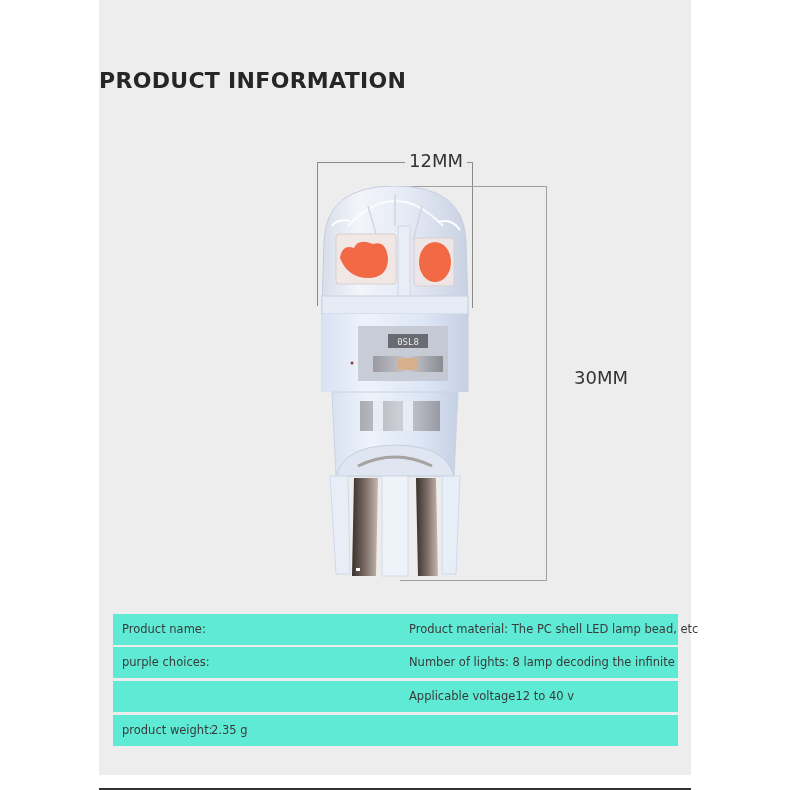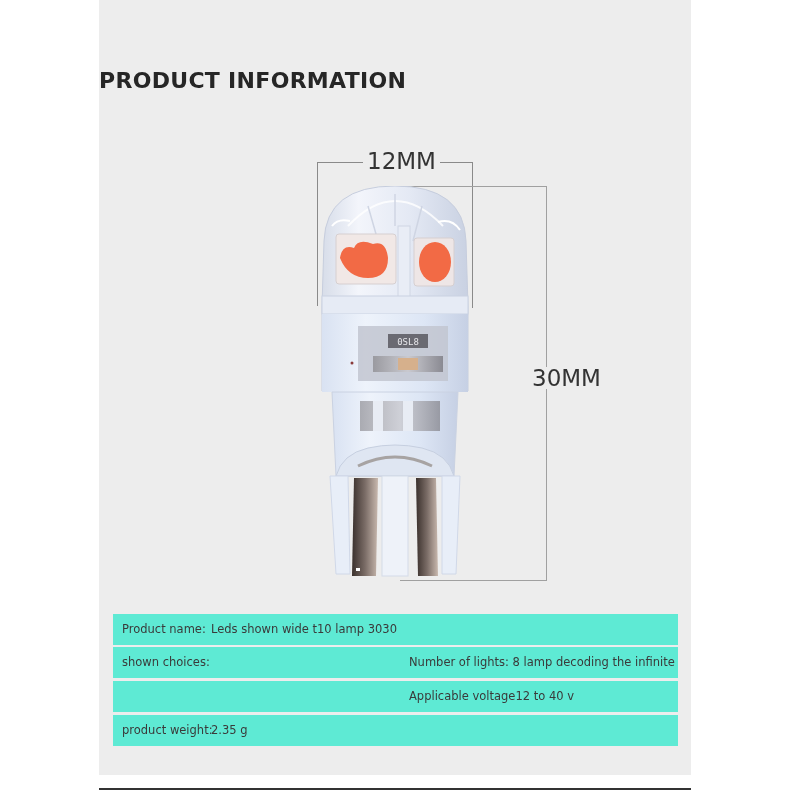--- a/index.html
+++ b/index.html
@@ -16,22 +16,22 @@
     }
     .title {
       position: absolute; left: 99px; top: 68px; width: 592px; 
       font-family: "DejaVu Sans", sans-serif; font-weight: bold; font-size: 22px;
       letter-spacing: 0.3px; color: #262626;
     }
 
     
     .dim { position: absolute; background: #8a8a8a; }
     .dim-label {
-      position: absolute; font-family: "DejaVu Sans", sans-serif; font-size: 23px;
-      color: #333333; background: #ededed; line-height: 22px; padding: 0 4px;
+      position: absolute; font-family: "DejaVu Sans", sans-serif; font-size: 18px;
+      color: #333333; background: #ededed; line-height: 22px; padding: 0 4px; margin-left: 42px;
     }
 
     
     .bulb { position: absolute; left: 318px; top: 186px; width: 154px; height: 395px; text-align: center; }
     .bulb svg { width: 100%; height: 100%; display: block; }
 
     
     .spec-row {
       position: absolute; left: 113px; width: 565px; height: 31px;
       background: #5eead4; font-family: "DejaVu Sans", sans-serif; font-size: 11.5px;
@@ -127,24 +127,24 @@
 
     <path d="M36 292 L60 292 L58 390 L34 390 Z" fill="url(#metal)"></path>
     <path d="M98 292 L118 292 L120 390 L100 390 Z" fill="url(#metal)"></path>
     <rect x="38" y="382" width="4" height="3" fill="#ffffff"></rect>
   </svg>
 </div>
 
 <div>
   <div class="spec-row" style="top:614px;">
     <span class="c1">Product name:</span>
-    <span class="c2">Leds shown wide t10 lamp 3030</span>
+    <span class="c3">Product material: The PC shell LED lamp bead, etc</span>
   </div>
   <div class="spec-row" style="top:647px;">
-    <span class="c1">shown choices:</span>
+    <span class="c1">purple choices:</span>
     <span class="c3">Number of lights:  8 lamp decoding the infinite</span>
   </div>
   <div class="spec-row" style="top:681px;">
     <span class="c1"></span>
     <span class="c3">Applicable voltage12 to 40 v</span>
   </div>
   <div class="spec-row" style="top:715px;text-align:right;">
     <span class="c1">product weight:</span>
     <span class="c2">2.35 g</span>
     <span class="c3"></span>

